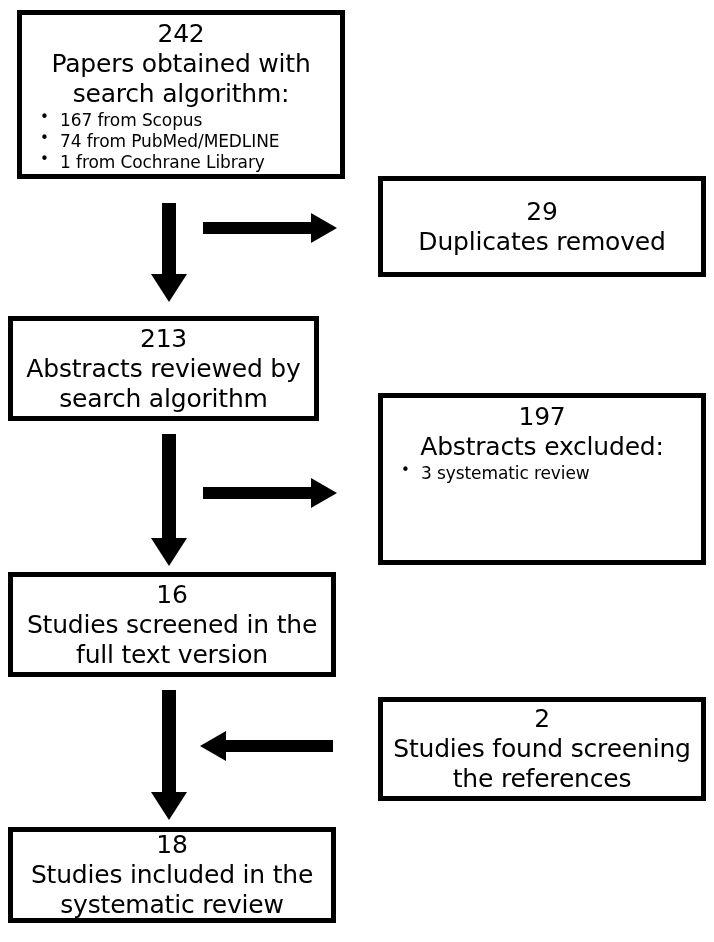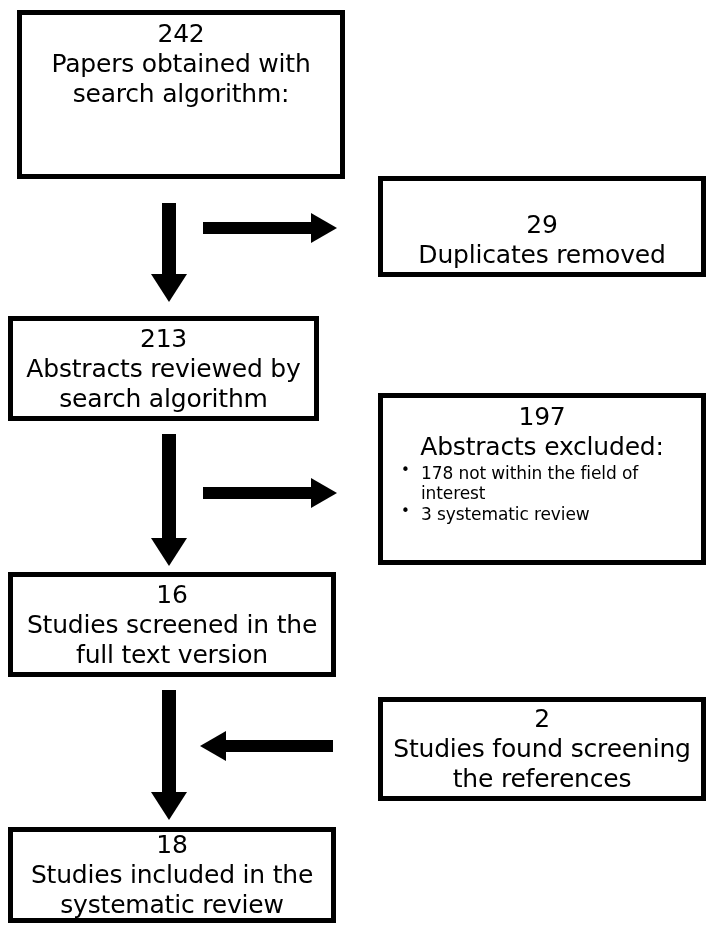--- a/index.html
+++ b/index.html
@@ -58,21 +58,21 @@
     top: -1px;
     font-size: 15px;
   }
   .node.has-bullets {
     justify-content: flex-start;
     padding-top: 4px;
   }
 
   
   #box-identification { left: 8px;   top: 10px;  width: 328px; height: 169px; margin-left: 9px; }
-  #box-duplicates     { left: 378px; top: 176px; width: 328px; height: 101px; justify-content: flex-end; }
+  #box-duplicates     { left: 378px; top: 176px; width: 328px; height: 101px; }
   #box-abstracts      { left: 8px;   top: 316px; width: 311px; height: 105px; }
   #box-excluded       { left: 378px; top: 393px; width: 328px; height: 172px; }
   #box-screened       { left: 8px;   top: 572px; width: 328px; height: 105px; }
   #box-references     { left: 378px; top: 697px; width: 328px; height: 104px; }
   #box-included       { left: 8px;   top: 827px; width: 328px; height: 96px; }
 
   
   .arrow { position: absolute; }
 
   
@@ -155,38 +155,42 @@
 </style>
 </head>
 <body>
 
 <div id="diagram">
 
   <div class="node has-bullets" id="box-identification">
     <div class="headline">242
 Papers obtained with
 search algorithm:</div>
+    <ul class="bullets">
+      <li>167 from Scopus</li>
+      <li>74 from PubMed/MEDLINE</li>
+      <li>1 from Cochrane Library</li>
+    </ul>
   </div>
 
   <div class="node" id="box-duplicates">
     <div class="headline">29
 Duplicates removed</div>
   </div>
 
   <div class="node" id="box-abstracts">
     <div class="headline">213
 Abstracts reviewed by
 search algorithm</div>
   </div>
 
   <div class="node has-bullets" id="box-excluded">
     <div class="headline">197
 Abstracts excluded:</div>
     <ul class="bullets">
-      <li>178 not within the field of interest</li>
       <li>3 systematic review</li>
     </ul>
   </div>
 
   <div class="node" id="box-screened">
     <div class="headline">16
 Studies screened in the
 full text version</div>
   </div>
 

